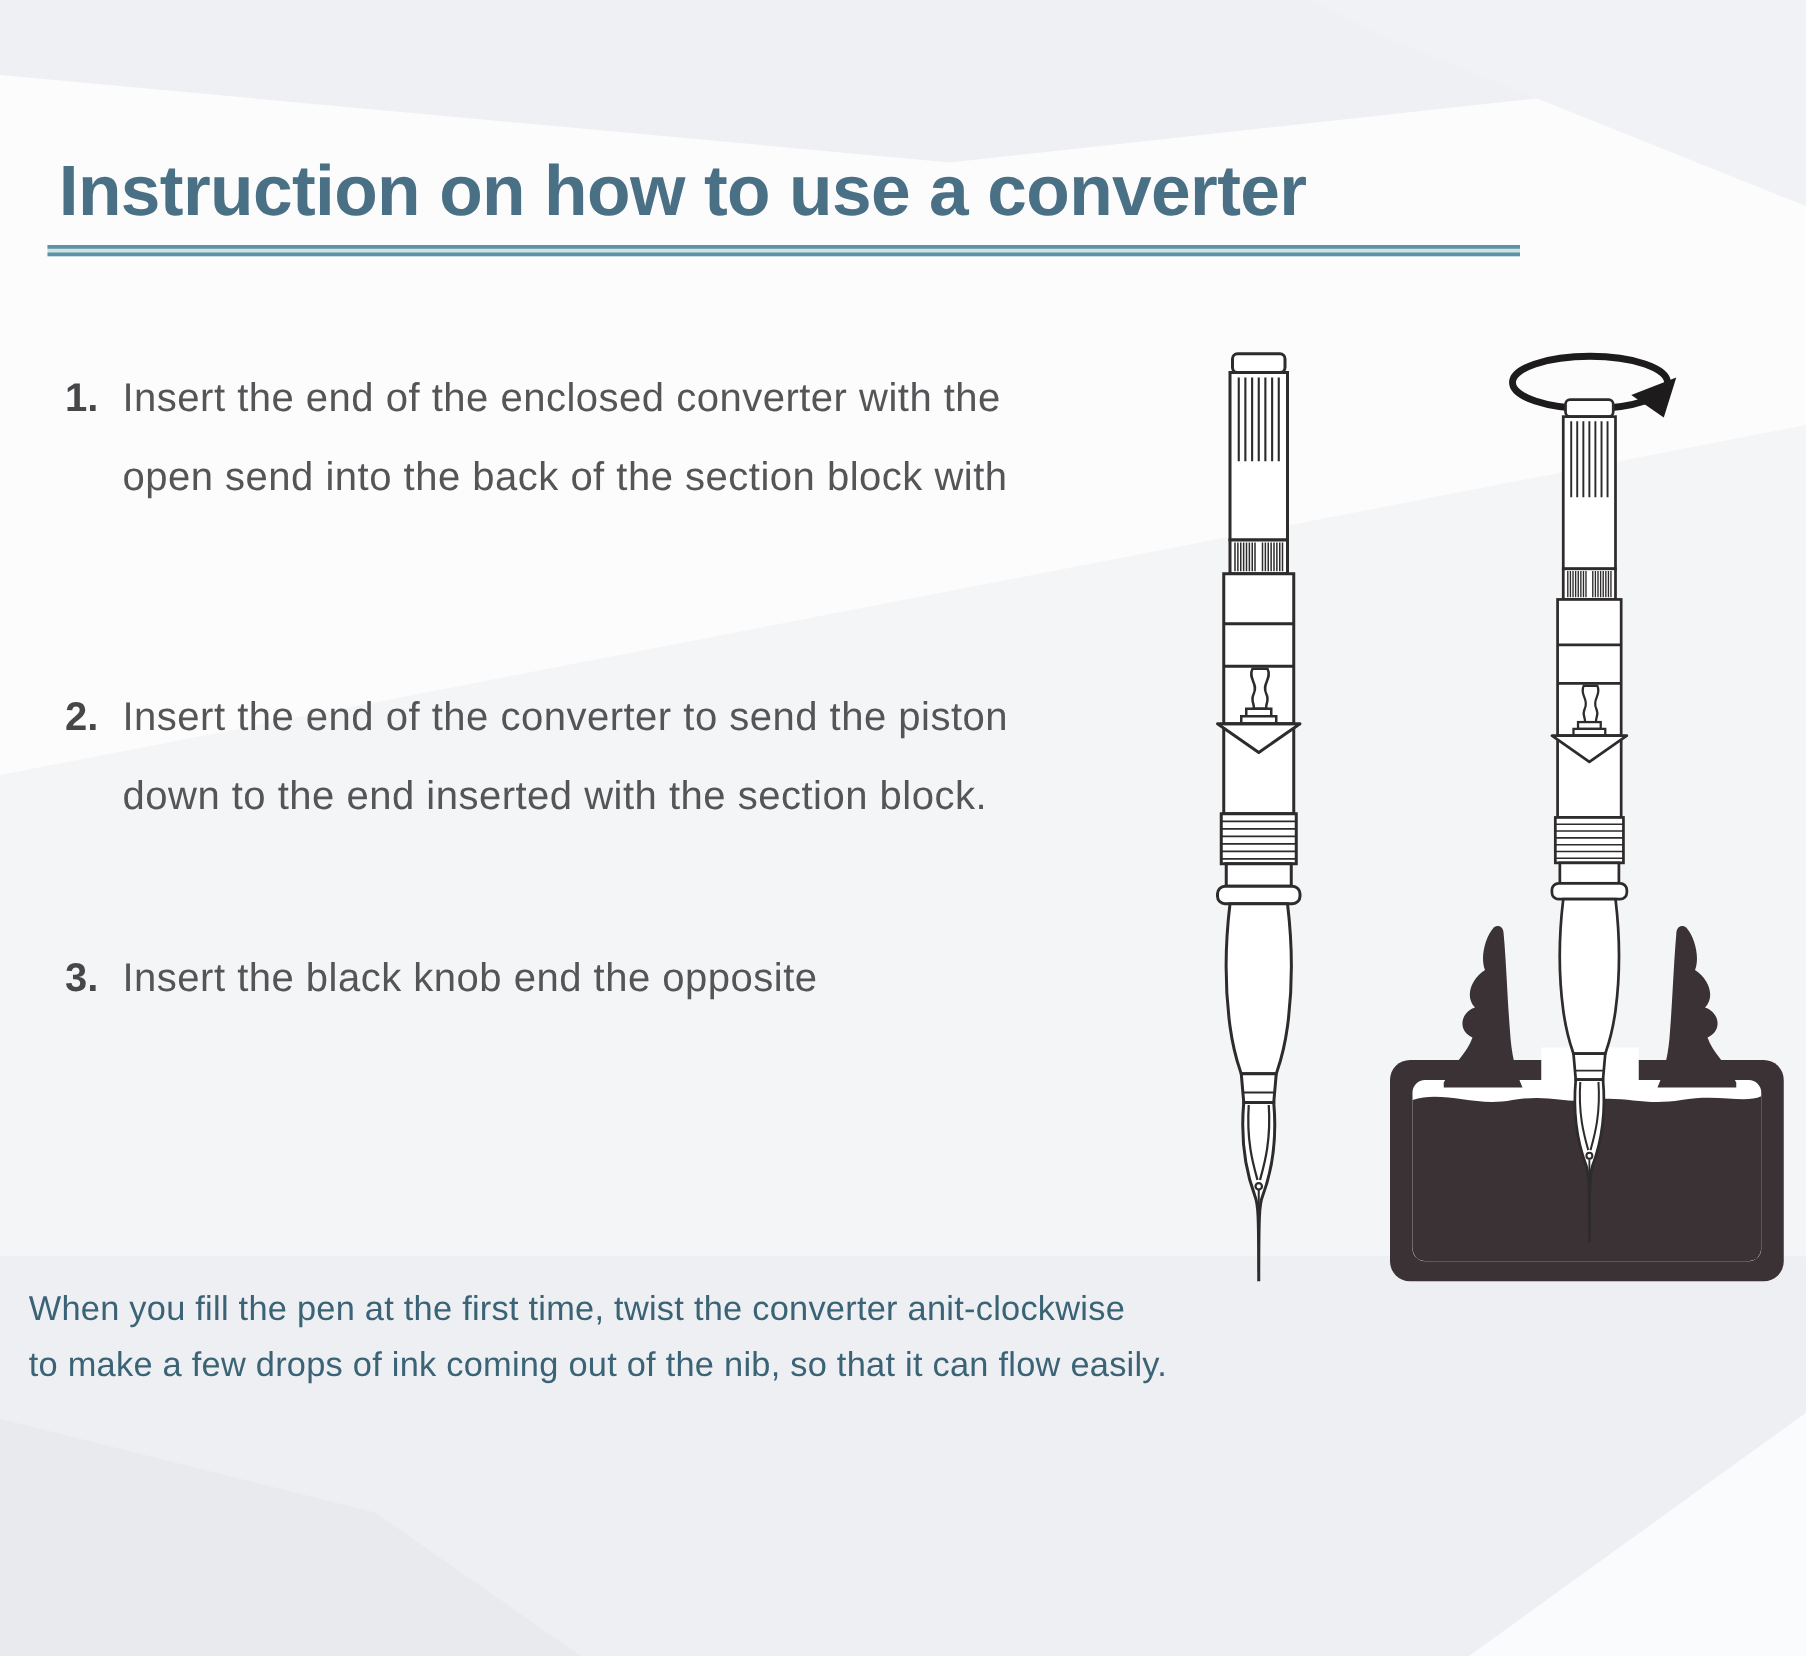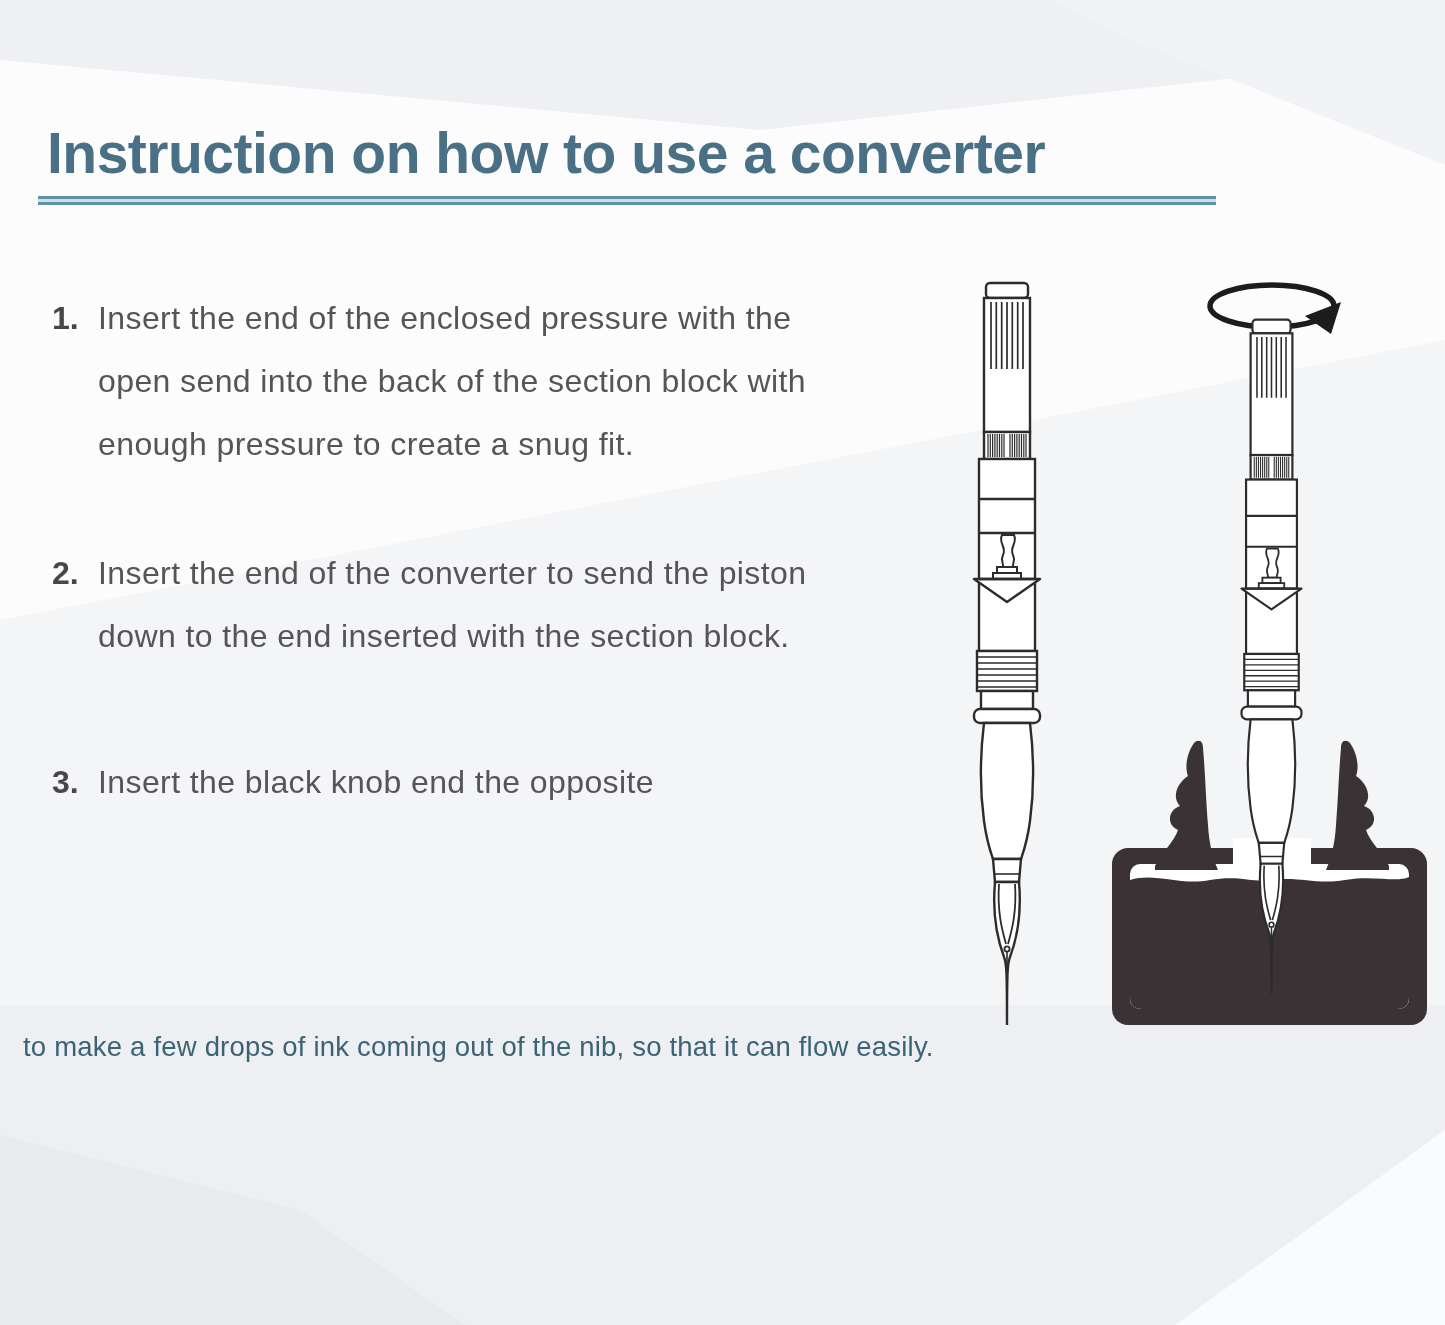--- a/index.html
+++ b/index.html
@@ -99,23 +99,22 @@
         </g>
       </symbol>
     </defs>
   </svg>
 
   <h1 class="title">Instruction on how to use a converter</h1>
   <div class="rule"></div>
 
   <div class="step step1">
     <span class="num">1.</span>
-    <span class="line">Insert the end of the enclosed pressure with the</span>
+    <span class="line">Insert the end of the enclosed converter with the</span>
     <span class="line">open send into the back of the section block with</span>
-    <span class="line">enough pressure to create a snug fit.</span>
   </div>
 
   <div class="step step2">
     <span class="num">2.</span>
     <span class="line">Insert the end of the converter to send the piston</span>
     <span class="line">down to the end inserted with the section block.</span>
   </div>
 
   <div class="step step3">
     <span class="num">3.</span>
@@ -158,16 +157,17 @@
          C 200 146, 215 155, 245 150
          C 275 145, 296 153, 309 147
          L 309 267 Q 309 279 297 279 L 42 279 Q 30 279 30 267 Z" fill="#3a3234"></path>
   </svg>
 
   <svg class="pen-right" viewBox="0 0 120 750">
     <use href="#pen"></use>
   </svg>
 
   <div class="footnote">
+    <span class="line">When you fill the pen at the first time, twist the converter anit-clockwise</span>
     <span class="line">to make a few drops of ink coming out of the nib, so that it can flow easily.</span>
   </div>
 
 </div>
 
 </body></html>

